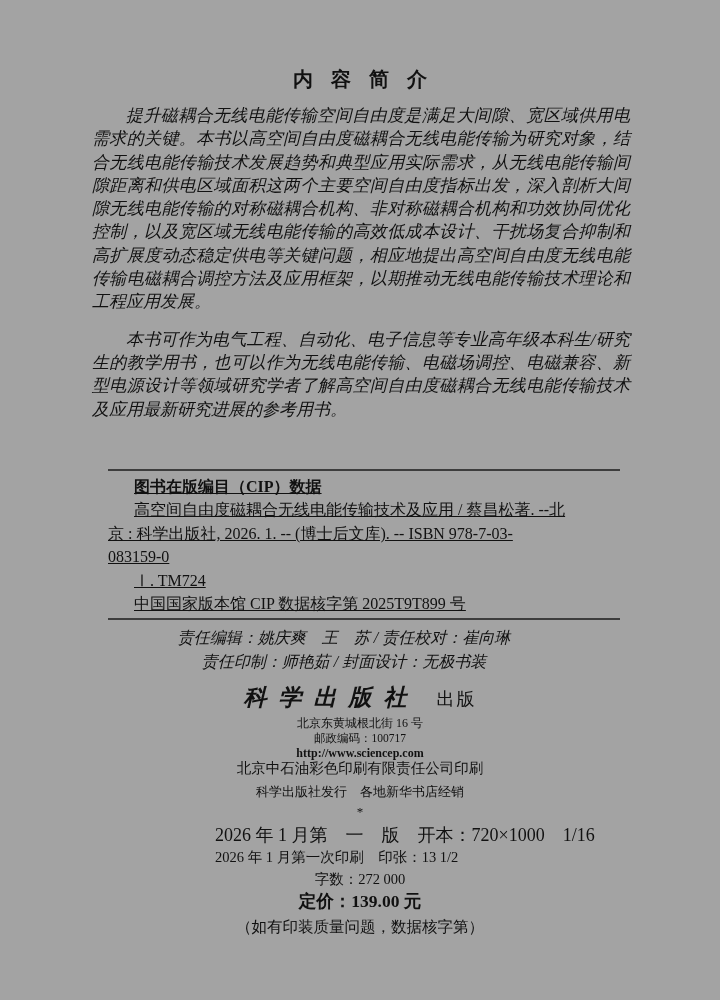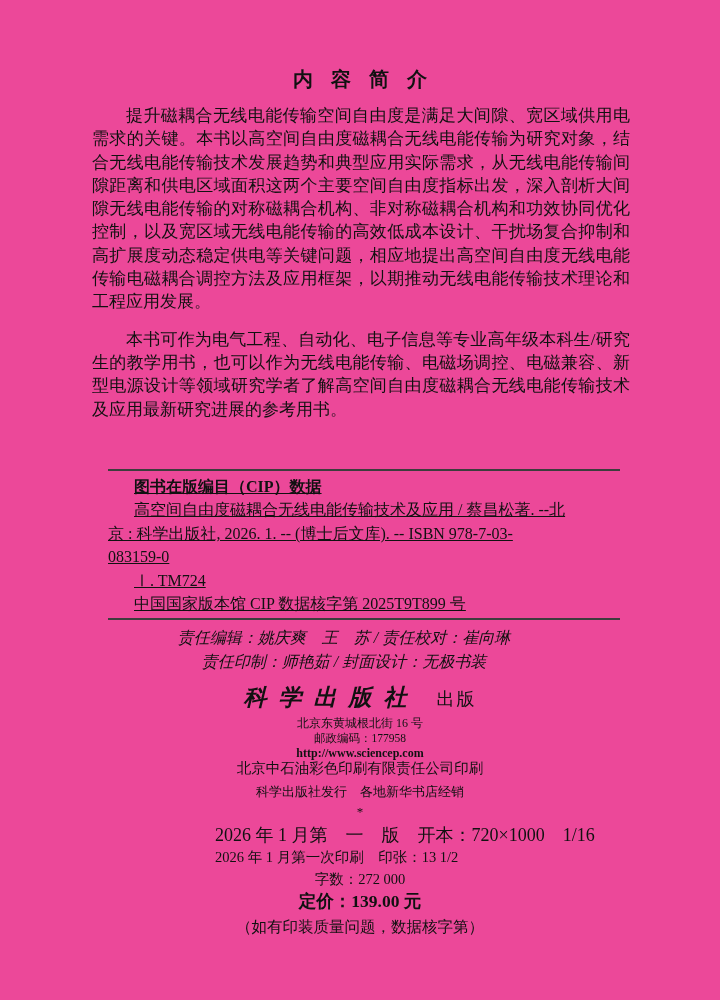--- a/index.html
+++ b/index.html
@@ -1,38 +1,38 @@
 <!DOCTYPE html>
 <html lang="zh"><head>
 <meta charset="utf-8">
 <style>
   html,body { margin:0; padding:0; background:#ffffff; }
   .page {
     position: relative;
     width: 720px;
     height: 1000px;
     margin: 0 auto;
-    background: #ec4899;
+    background: #a3a3a3;
     outline: 1px solid #d6d6d6;
     color: #111111;
     font-family: "Liberation Serif", serif;
     overflow: hidden;
   }
   
   .intro-title {
     position: absolute; top: 66px; left: 0; width: 100%;
     box-sizing: border-box; padding-left: 18px;
     text-align: center;
     font-family: "Liberation Sans", sans-serif;
     font-weight: 600; font-size: 20px; letter-spacing: 18px;
     margin: 0;
   }
   .intro-body {
     position: absolute; top: 104px; left: 92px; width: 538px;
-    font-size: 17px; line-height: 23.3px; text-align: justify;
+    font-size: 17px; line-height: 23.3px; text-align: justify; font-style: italic;
   }
   .intro-body p { margin: 0; text-indent: 2em; }
   .intro-body p + p { margin-top: 14px; }
   
   .cip {
     position: absolute; top: 469px; left: 108px; width: 512px;
     border-top: 2px solid #3d3d3d; border-bottom: 2px solid #3d3d3d;
     padding: 4px 0 3px 0;
     font-size: 16px; line-height: 23.4px; text-decoration: underline;
   }
@@ -91,21 +91,21 @@
   </div>
 
   <div class="staff">
     <p>责任编辑：姚庆爽　王　苏 / 责任校对：崔向琳</p>
     <p>责任印制：师艳茹 / 封面设计：无极书装</p>
   </div>
 
   <div class="pub">
     <p class="brand-line"><span class="brand">科学出版社</span>　<span class="brand-suffix">出版</span></p>
     <p class="pub-address">北京东黄城根北街 16 号</p>
-    <p class="pub-postcode">邮政编码：177958</p>
+    <p class="pub-postcode">邮政编码：100717</p>
     <p class="pub-website">http://www.sciencep.com</p>
   </div>
 
   <p class="printer">北京中石油彩色印刷有限责任公司印刷</p>
   <p class="distribution">科学出版社发行　各地新华书店经销</p>
   <p class="star">*</p>
   <p class="edition">2026 年 1 月第　一　版　开本：720×1000　1/16</p>
   <p class="printing">2026 年 1 月第一次印刷　印张：13 1/2</p>
   <p class="wordcount">字数：272 000</p>
   <p class="price">定价：139.00 元</p>

